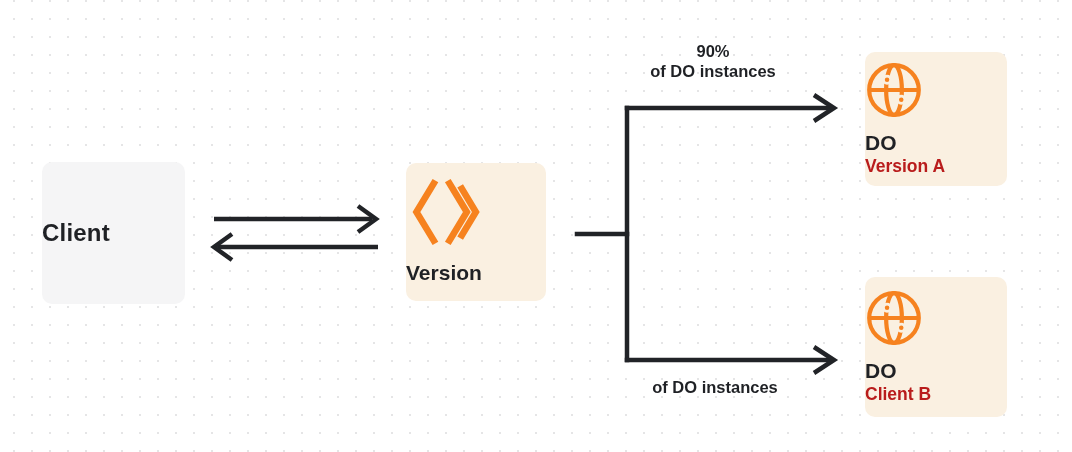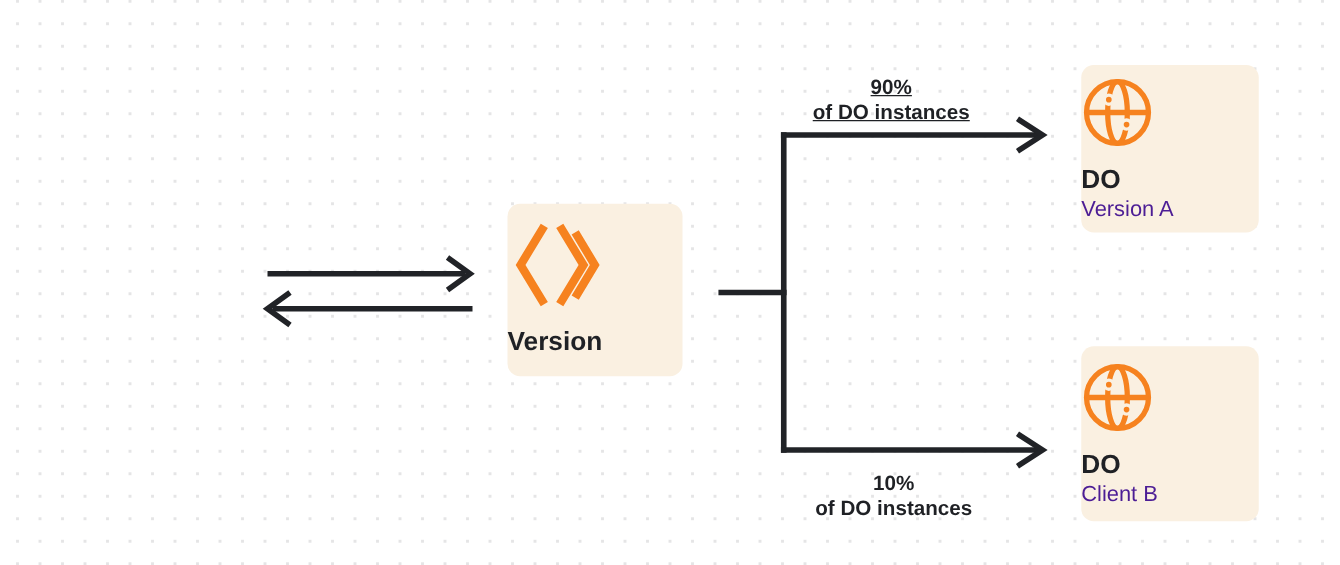--- a/index.html
+++ b/index.html
@@ -62,35 +62,35 @@
   .node-do-a { left: 865px; top: 52px; height: 134px; padding-top: 9px; }
   .node-do-b { left: 865px; top: 277px; height: 140px; padding-top: 12px; }
   .do-title {
     font-size: 21px;
     font-weight: 700;
     margin-top: 8px;
     line-height: 1.1;
   }
   .do-sub {
     font-size: 17.5px;
-    font-weight: 400;
-    color: #4c1d95;
+    font-weight: 700;
+    color: #b91c1c;
     margin-top: 3px;
     line-height: 1.1;
   }
   .edge-label {
     position: absolute;
     width: 240px;
     text-align: center;
     font-size: 16.5px;
     font-weight: 700;
     line-height: 1.24;
     color: #1f2125;
   }
-  .edge-label-top { left: 593px; top: 60px; text-decoration: underline; }
+  .edge-label-top { left: 593px; top: 41px; }
   .edge-label-bottom { left: 595px; top: 377px; }
   .edge-label span { display: block; }
 </style>
 </head>
 <body>
 
 <div class="canvas">
 
   <svg class="wires" viewBox="0 0 1072 452" fill="none" stroke="#212327" stroke-width="4.5">
 
@@ -113,39 +113,41 @@
       <path d="M627,108 L830,108" stroke-linecap="square"></path>
       <path d="M814,95 L834,108 L814,121" stroke-linejoin="miter"></path>
     </g>
 
     <g>
       <path d="M627,360 L830,360" stroke-linecap="square"></path>
       <path d="M814,347 L834,360 L814,373" stroke-linejoin="miter"></path>
     </g>
   </svg>
 
+  <div class="node node-client">
+    <div class="node-label">Client</div>
+  </div>
 
   <div class="node node-worker">
     <span>
       <svg width="76" height="76" viewBox="0 0 80 80" fill="none" stroke="#F6821F" stroke-width="7" stroke-linejoin="miter">
         <polyline points="31,7 11,40 31,73"></polyline>
         <polyline points="44,7 64,40 44,73"></polyline>
         <polyline points="57,12.5 73.5,40 57,67.5"></polyline>
       </svg>
     </span>
     <div class="node-label">Version</div>
   </div>
 
   <div class="edge-label edge-label-top">
     <span>90%</span>
     <span>of DO instances</span>
   </div>
 
   <div class="edge-label edge-label-bottom">
-    <span>10%</span>
     <span>of DO instances</span>
   </div>
 
   <div class="node node-do node-do-a">
     <span>
       <svg width="58" height="58" viewBox="0 0 96 96" fill="none" stroke="#F6821F" stroke-width="7">
         <circle cx="48" cy="48" r="41"></circle>
         <ellipse cx="48" cy="48" rx="13" ry="41"></ellipse>
         <line x1="7.5" y1="48" x2="88.5" y2="48"></line>
         <circle cx="36.5" cy="31" r="6" fill="#F6821F" stroke="#FAF0E1" stroke-width="4.5"></circle>

